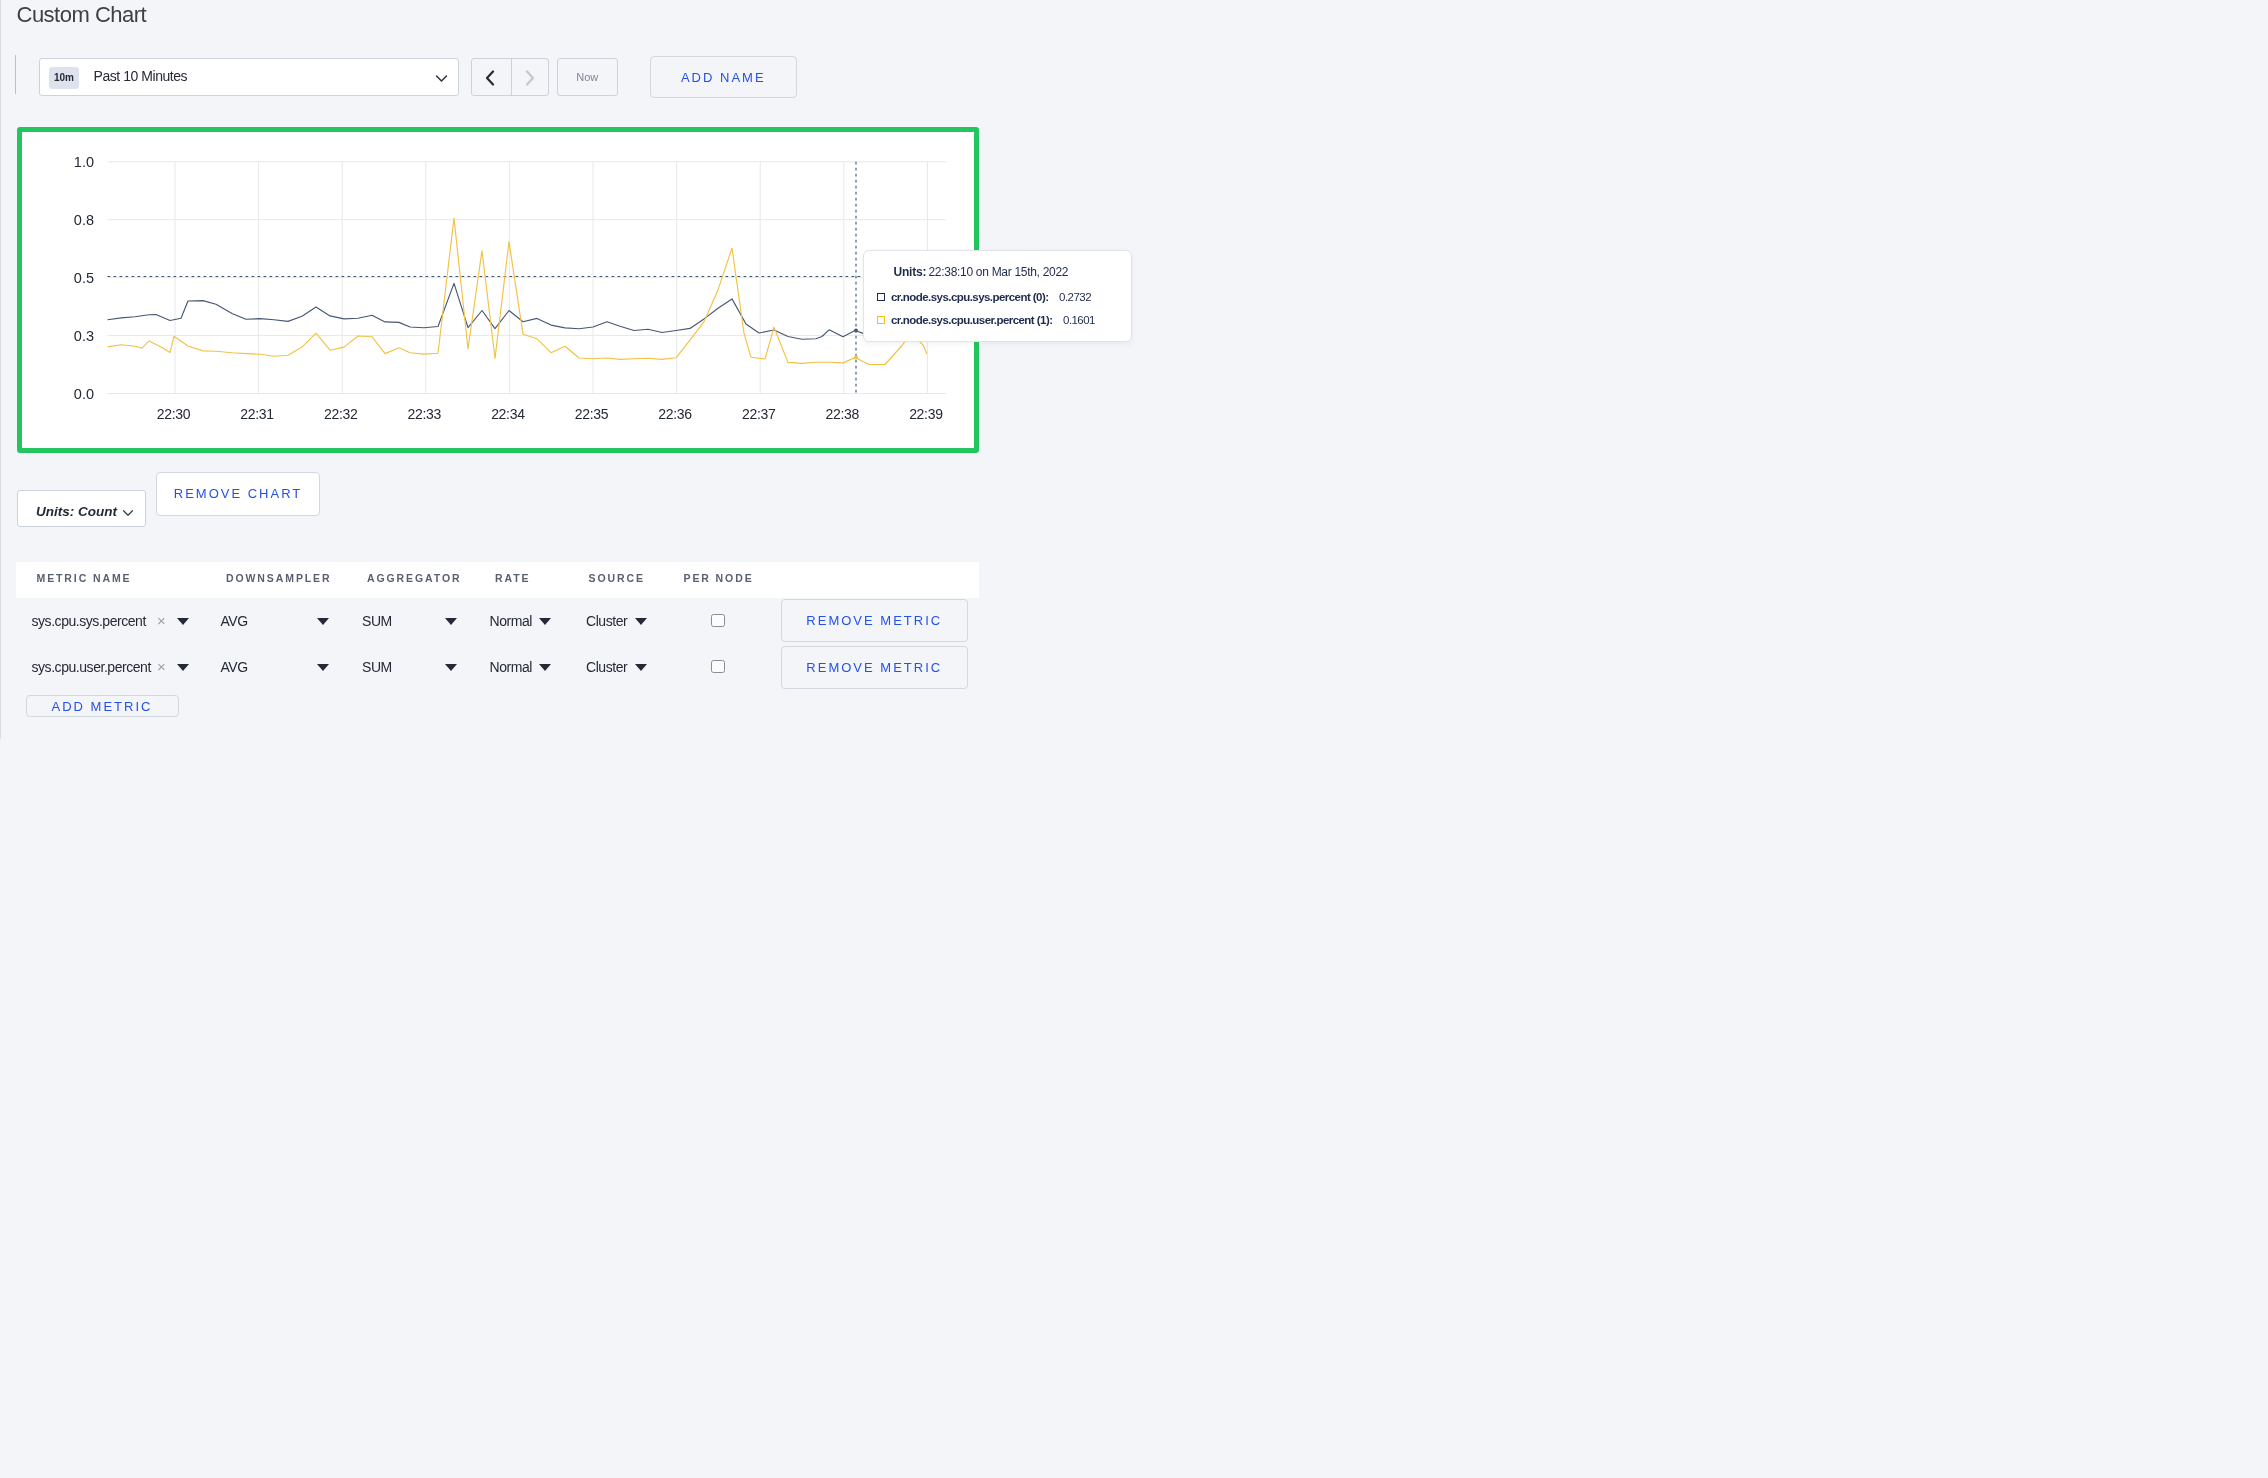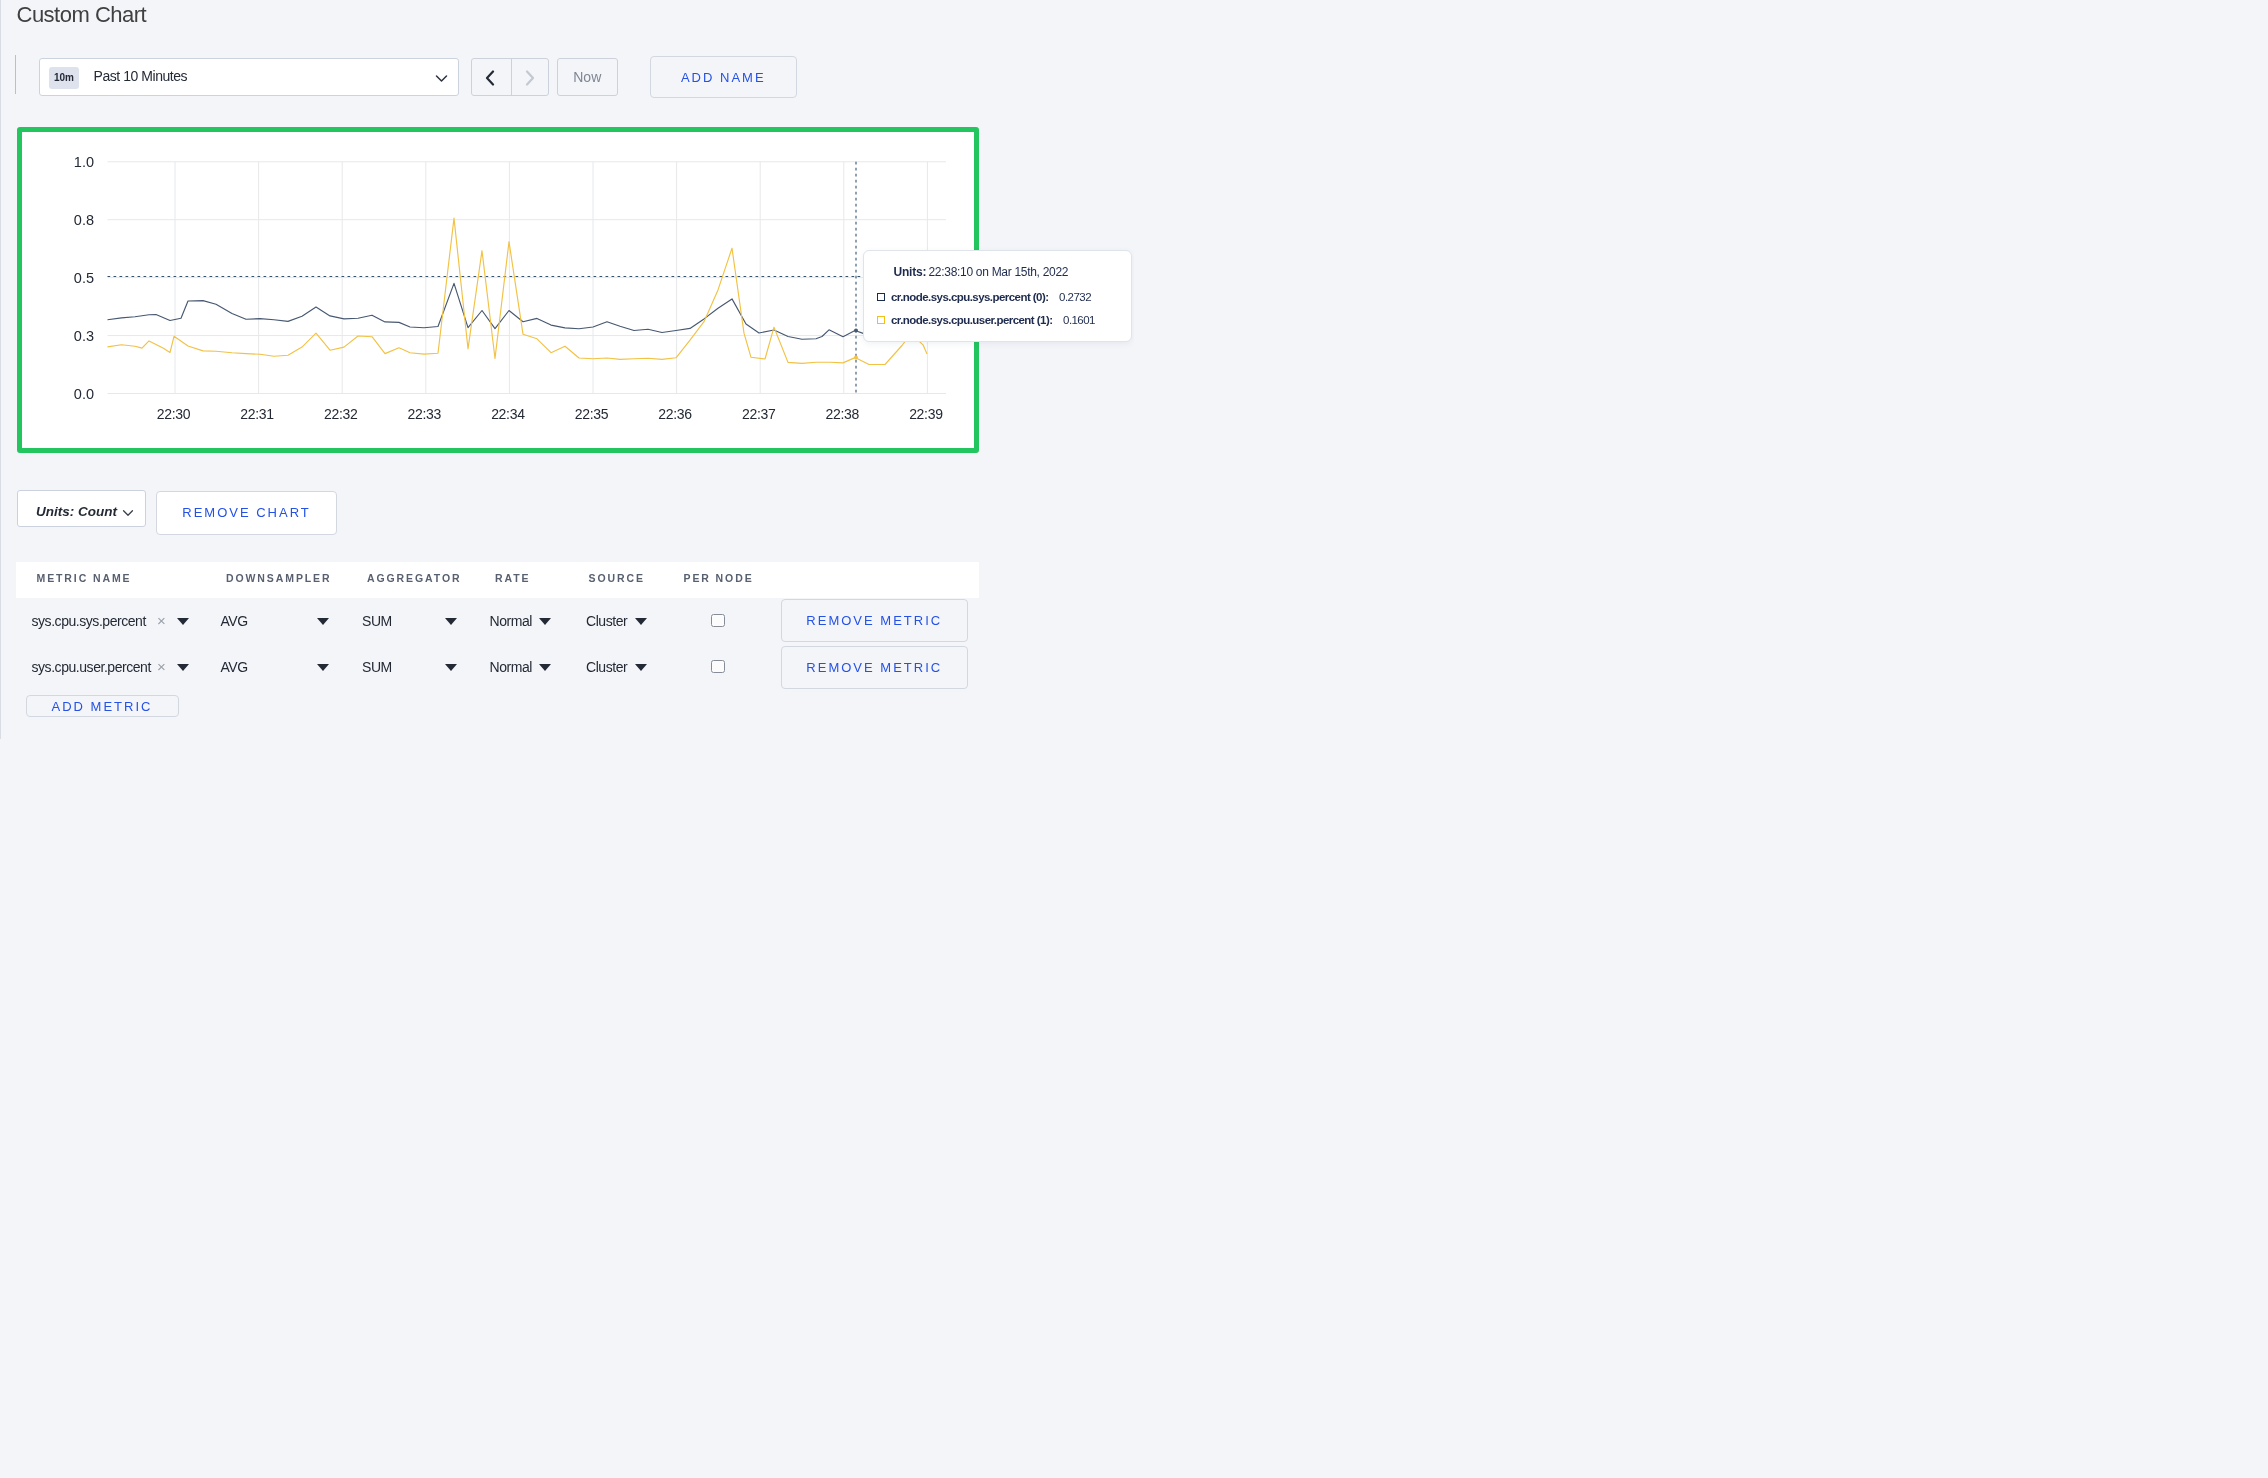--- a/index.html
+++ b/index.html
@@ -15,21 +15,21 @@
 .title { position:absolute; left:15.5px; top:2px; font-size:22px; color:#404040; letter-spacing:-0.5px; }
 .dropdown { position:absolute; left:38px; top:57.5px; width:420px; height:38.5px; background:#fff;
   border:1px solid #cdd3de; border-radius:3px; }
 .badge { position:absolute; left:9px; top:8px; width:30px; height:22.5px; background:#dee2ed;
   border-radius:3px; font-size:10px; font-weight:bold; text-align:center; line-height:22.5px; }
 .ddtext { position:absolute; left:53.5px; top:9.5px; font-size:14px; letter-spacing:-0.45px; }
 .arrowgroup { position:absolute; left:470px; top:57.5px; width:78px; height:38.5px;
   border:1px solid #ccd1dc; border-radius:3px; }
 .arrowgroup .sep { position:absolute; left:38.5px; top:0; width:1px; height:36.5px; background:#ccd1dc; }
 .nowbtn { position:absolute; left:556px; top:57.5px; width:60.5px; height:38.5px; border:1px solid #ccd1dc;
-  border-radius:3px; color:#7e8694; font-size:14px; text-align:center; line-height:36.5px; }
+  border-radius:3px; color:#7e8694; font-size:11px; text-align:center; line-height:36.5px; }
 .btn { position:absolute; border:1px solid #d2d7e0; border-radius:4px; color:#2451e6;
   display:flex; align-items:center; justify-content:center; font-size:13px; letter-spacing:2px; font-weight:500; }
 .panel { position:absolute; left:15.5px; top:126.5px; width:962.5px; height:326.5px; background:#fff;
   border:5px solid #22c55e; border-radius:3px; }
 .tooltip { position:absolute; left:861.5px; top:250px; width:269px; height:91.5px; background:#fff;
   border:1px solid #dfe3ea; border-radius:6px; box-shadow:0 2px 6px rgba(60,70,100,0.07); color:#1e2b4d; }
 .unitsbtn { position:absolute; left:15.5px; top:489.5px; width:129.5px; height:37px; background:#fff;
   border:1px solid #ccd2dd; border-radius:3px;font-style:italic; }
 .whiteband { position:absolute; left:15px; top:561.5px; width:962.5px; height:36px; background:#fff; }
 .th { position:absolute; top:572px; font-size:10.5px; letter-spacing:1.9px; color:#586070; font-weight:bold; }
@@ -112,21 +112,21 @@
   <div style="position:absolute;left:13.5px;top:64.8px;width:8px;height:8px;border:1.8px solid #f5bf18"></div>
   <div style="position:absolute;left:27.5px;top:63px;font-size:11.5px;letter-spacing:-0.55px"><b>cr.node.sys.cpu.user.percent (1):</b>&nbsp;&nbsp;&nbsp; 0.1601</div>
 </div>
 
 <div class="unitsbtn">
   <div style="position:absolute;left:18.5px;top:13px;font-size:13.5px;font-weight:bold">Units: Count</div>
   <svg style="position:absolute;left:104px;top:18px" width="12" height="8" viewBox="0 0 13 9">
       <polyline points="1.5,2 6.5,7 11.5,2" fill="none" stroke="#3a4150" stroke-width="1.5" stroke-linecap="round" stroke-linejoin="round"></polyline>
     </svg>
 </div>
-<div class="btn" style="left:155px;top:491px;width:181px;height:43.5px;background:#fff">REMOVE CHART</div>
+<div class="btn" style="left:155px;top:472px;width:164px;height:43.5px;background:#fff">REMOVE CHART</div>
 
 <div class="whiteband"></div>
 <div class="th" style="left:35.5px">METRIC NAME</div>
 <div class="th" style="left:225px">DOWNSAMPLER</div>
 <div class="th" style="left:366px">AGGREGATOR</div>
 <div class="th" style="left:494px">RATE</div>
 <div class="th" style="left:587.5px">SOURCE</div>
 <div class="th" style="left:682.5px">PER NODE</div>
 
 <div class="rowtxt" style="left:30.5px;top:613.0px">sys.cpu.sys.percent</div>

